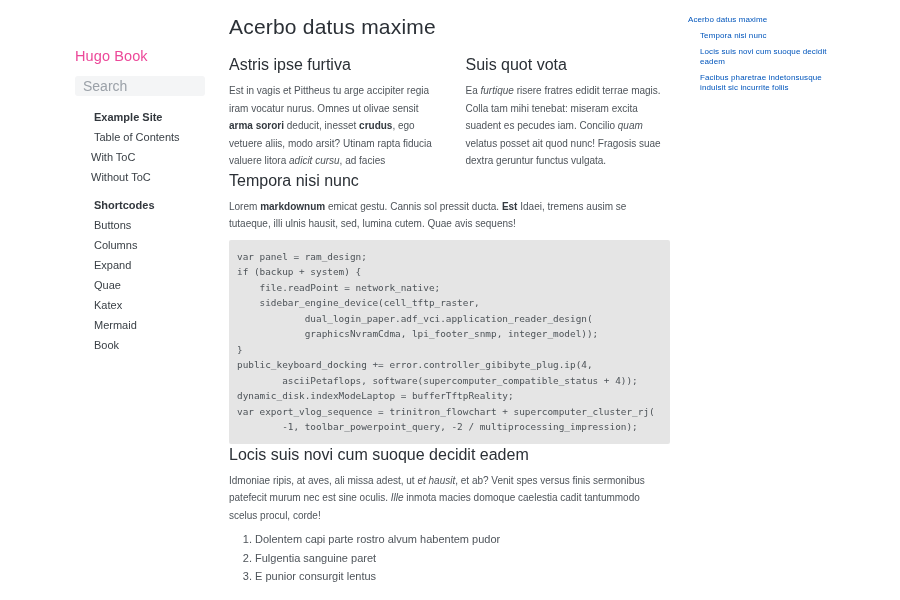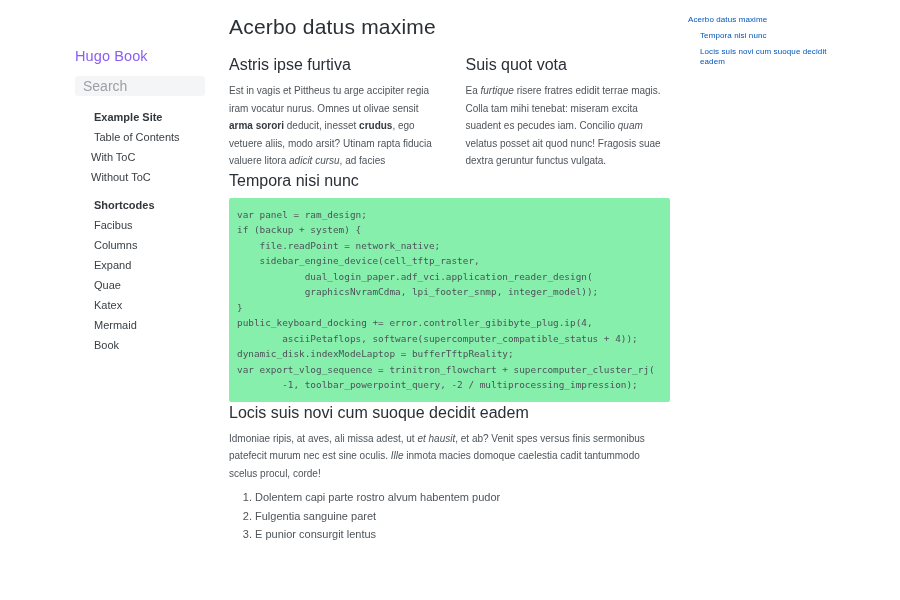--- a/index.html
+++ b/index.html
@@ -8,21 +8,21 @@
     width: 900px; height: 600px; overflow: hidden;
     background: #ffffff;
     font-family: "Liberation Sans", sans-serif;
     color: #343a40;
   }
   .page { display: flex; position: relative; width: 900px; height: 600px; }
 
   
   .sidebar { flex: 0 0 220px; width: 220px; padding: 16px 0 0 75px; }
   .brand {
-    font-size: 14.5px; color: #8b5cf6; text-decoration: none; display: inline-block;
+    font-size: 14.5px; color: #ec4899; text-decoration: none; display: inline-block;
     font-weight: 400; letter-spacing: .1px; margin-top: 32px;
   }
   .search {
     margin-top: 11px; width: 130px; height: 20px;
     background: #f4f5f6; border: none; border-radius: 3px;
     padding: 0 8px; font-size: 14px; color: #343a40;
     font-family: "Liberation Sans", sans-serif; outline: none; display: block;
   }
   .search::placeholder { color: #9ba1a8; }
   .nav { margin-top: 14px; }
@@ -45,21 +45,21 @@
     margin: 0 0 7px 0; line-height: 21px;
   }
   .cols { display: flex; gap: 32px; }
   .col { flex: 1; min-width: 0; }
   p.body {
     font-size: 10px; line-height: 17.5px; color: #4e545a; margin: 0;
   }
   p.body strong { color: #343a40; }
   .mt-section { margin-top: 22px; }
   pre.code {
-    margin: 7px 0 0 0; background: #86efac; border-radius: 2px;
+    margin: 7px 0 0 0; background: #e5e5e5; border-radius: 2px;
     padding: 9px 8px; font-family: "DejaVu Sans Mono", monospace;
     font-size: 9.4px; line-height: 15.5px; color: #4d5358;
     white-space: pre; overflow: hidden;
   }
   .mt-after-code { margin-top: 21px; }
   ol.list { margin: 7px 0 0 0; padding-left: 26px; font-size: 11px; color: #4e545a; }
   ol.list li { line-height: 17px; margin-bottom: 1.5px; }
 
   
   .toc { position: absolute; left: 688px; top: 15px; width: 148px; }
@@ -79,21 +79,21 @@
     <input class="search" type="text" placeholder="Search" style="">
     <nav class="nav">
         <ul>
           <li><a class="bold">Example Site</a></li>
           <li><a>Table of Contents</a></li>
           <li class="indent"><a>With ToC</a></li>
           <li class="indent"><a>Without ToC</a></li>
         </ul>
         <ul>
           <li><a class="bold">Shortcodes</a></li>
-          <li><a>Facibus</a></li>
+          <li><a>Buttons</a></li>
           <li><a>Columns</a></li>
           <li><a>Expand</a></li>
           <li><a>Quae</a></li>
           <li><a>Katex</a></li>
           <li><a>Mermaid</a></li>
           <li><a>Book</a></li>
         </ul>
       </nav>
   </aside>
 
@@ -105,20 +105,21 @@
         <h2 class="section">Astris ipse furtiva</h2>
         <p class="body">Est in vagis et Pittheus tu arge accipiter regia iram vocatur nurus. Omnes ut olivae sensit <strong>arma sorori</strong> deducit, inesset <strong>crudus</strong>, ego vetuere aliis, modo arsit? Utinam rapta fiducia valuere litora <em>adicit cursu</em>, ad facies</p>
       </section>
       <section class="col">
         <h2 class="section">Suis quot vota</h2>
         <p class="body">Ea <em>furtique</em> risere fratres edidit terrae magis. Colla tam mihi tenebat: miseram excita suadent es pecudes iam. Concilio <em>quam</em> velatus posset ait quod nunc! Fragosis suae dextra geruntur functus vulgata.</p>
       </section>
     </div>
 
     <h2 class="section mt-section">Tempora nisi nunc</h2>
+    <p class="body">Lorem <strong>markdownum</strong> emicat gestu. Cannis sol pressit ducta. <strong>Est</strong> Idaei, tremens ausim se tutaeque, illi ulnis hausit, sed, lumina cutem. Quae avis sequens!</p>
 
     <pre class="code">var panel = ram_design;
 if (backup + system) {
     file.readPoint = network_native;
     sidebar_engine_device(cell_tftp_raster,
             dual_login_paper.adf_vci.application_reader_design(
             graphicsNvramCdma, lpi_footer_snmp, integer_model));
 }
 public_keyboard_docking += error.controller_gibibyte_plug.ip(4,
         asciiPetaflops, software(supercomputer_compatible_status + 4));
@@ -132,15 +133,16 @@
         <li>Dolentem capi parte rostro alvum habentem pudor</li>
         <li>Fulgentia sanguine paret</li>
         <li>E punior consurgit lentus</li>
       </ol>
   </main>
 
   <nav class="toc">
       <a class="lvl0">Acerbo datus maxime</a>
       <a class="lvl1">Tempora nisi nunc</a>
       <a class="lvl1">Locis suis novi cum suoque decidit eadem</a>
+      <a class="lvl1">Facibus pharetrae indetonsusque indulsit sic incurrite foliis</a>
     </nav>
 
 </div>
 
 </body></html>

